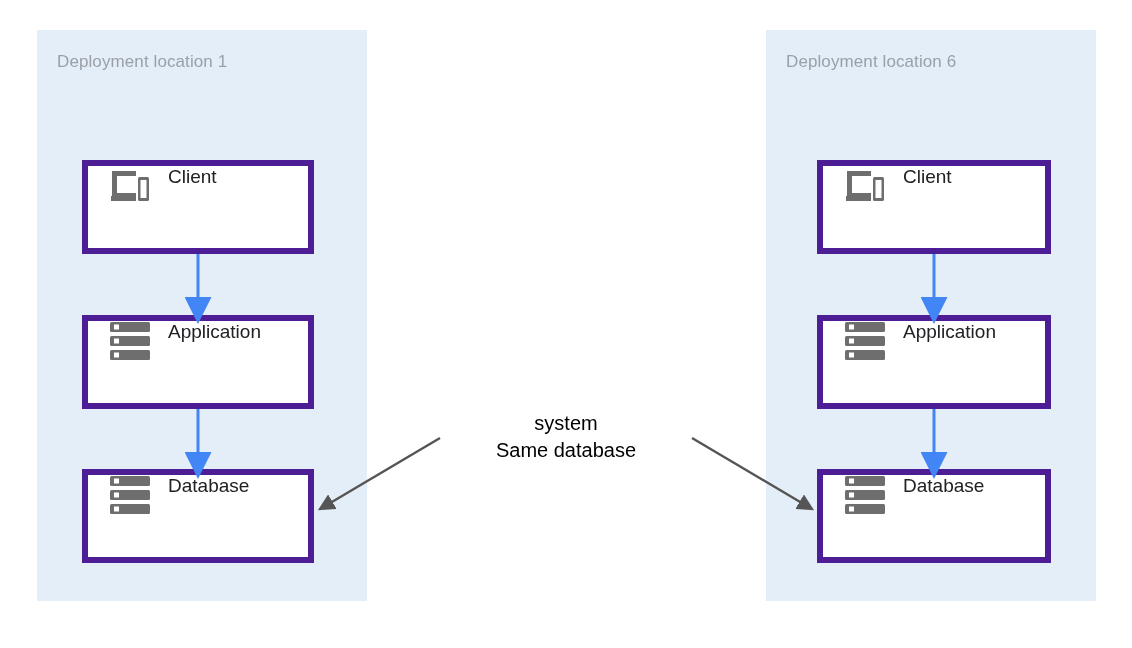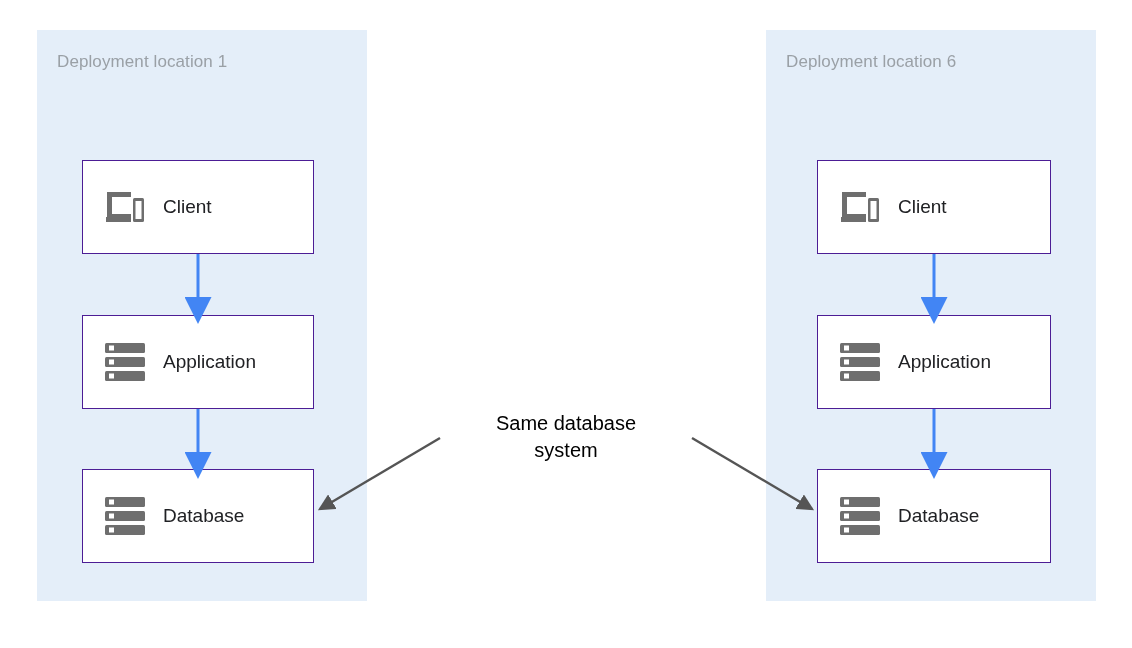--- a/index.html
+++ b/index.html
@@ -34,23 +34,23 @@
     color: #9aa0a6;
     white-space: nowrap;
     letter-spacing: 0.1px;
   }
 
   
   .node {
     position: absolute;
     box-sizing: border-box;
     background: #ffffff;
-    border: 1px solid #4c1d95;
+    border: 6px solid #4c1d95;
     display: flex;
-    align-items: center;
+    align-items: flex-start;
     padding-left: 20px;
   }
   .node-icon {
     flex: 0 0 auto;
     width: 44px;
     height: 40px;
     display: flex;
     align-items: center;
     justify-content: center;
     margin-right: 16px;
@@ -200,17 +200,17 @@
 
     <g>
       <line x1="440" y1="438" x2="320" y2="509" stroke="#555555" stroke-width="2.4" marker-end="url(#gray-head)"></line>
     </g>
     <g>
       <line x1="692" y1="438" x2="812" y2="509" stroke="#555555" stroke-width="2.4" marker-end="url(#gray-head)"></line>
     </g>
   </svg>
 
   <div class="annotation" style="left:406px; top:410px; width:320px;">
+    <div>system</div>
     <div>Same database</div>
-    <div>system</div>
   </div>
 
 </div>
 
 </body></html>

